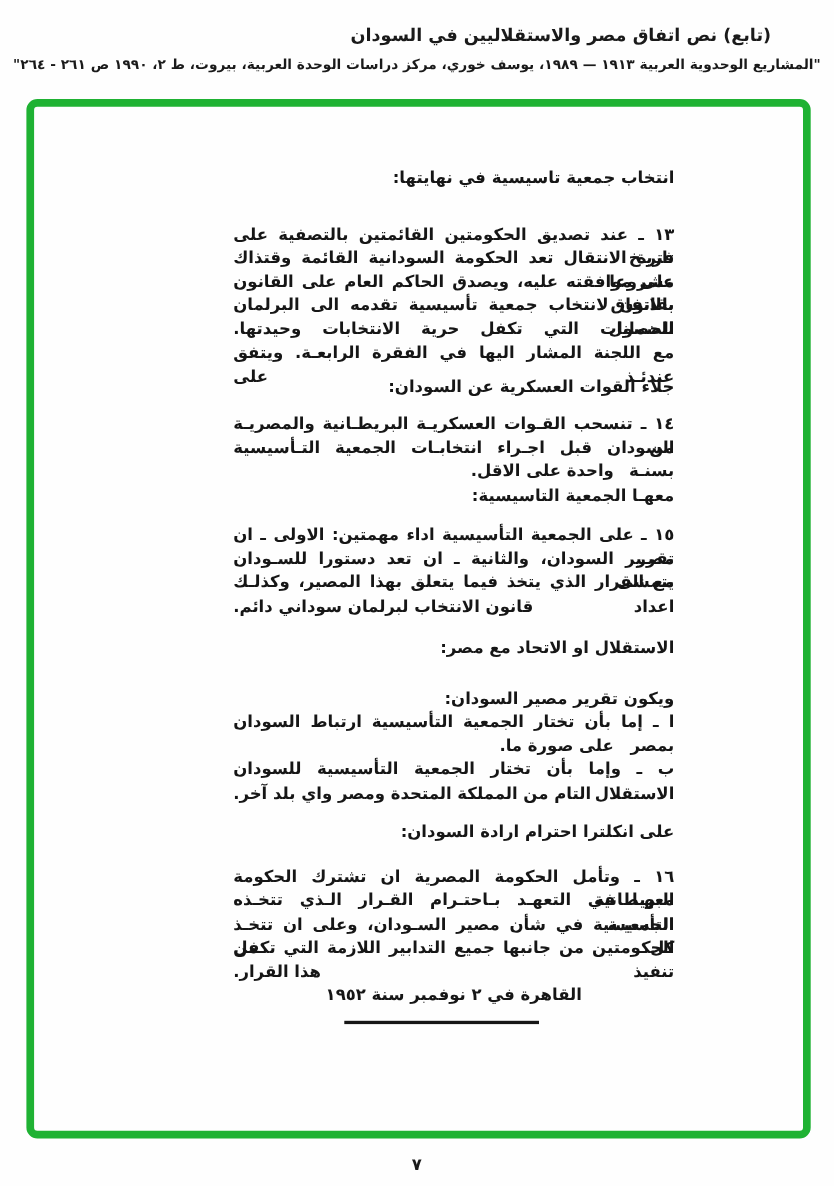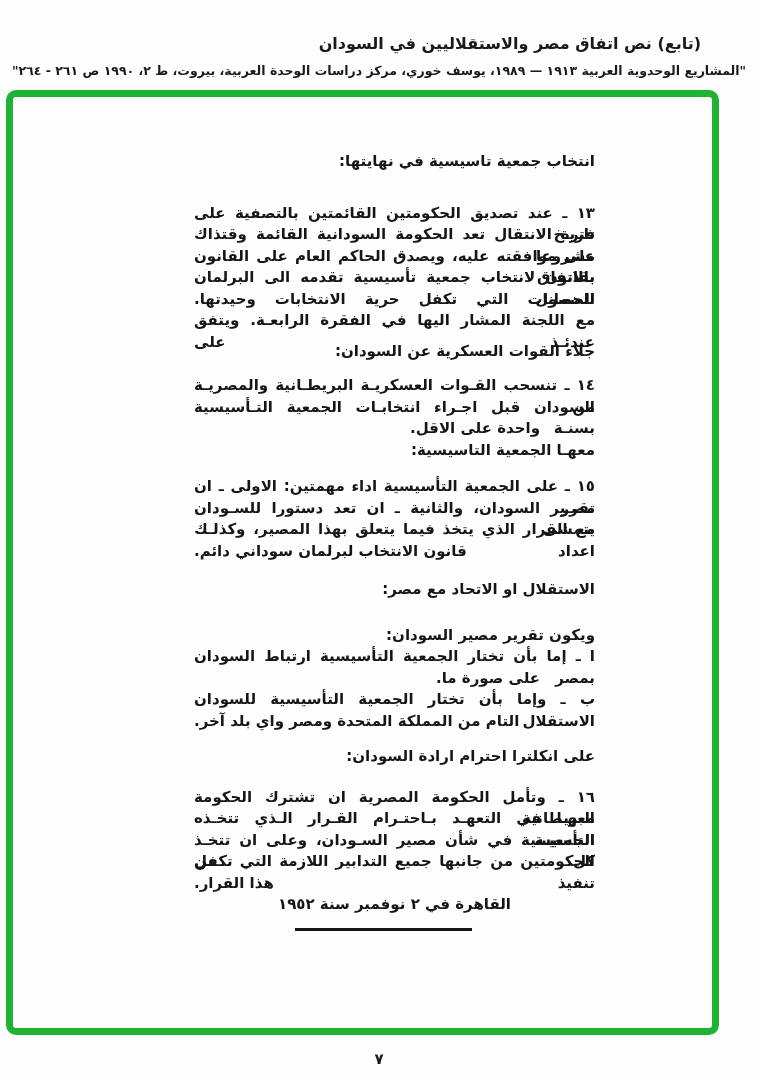--- a/index.html
+++ b/index.html
@@ -6,42 +6,42 @@
   body {
     width: 758px; height: 1078px;
     background: #fefefe;
     position: relative;
     font-family: "DejaVu Sans", sans-serif;
     color: #1a1a1a;
     overflow: hidden;
   }
 
   
-  .page-header { padding-top: 34px; }
+  .page-header { padding-top: 22px; }
   .hdr-title {
     direction: rtl;
     text-align: right;
     padding-right: 57px;
     font-size: 16px;
     font-weight: 700;
     letter-spacing: 0;
   }
   .hdr-source {
     direction: rtl;
     text-align: center;
     margin-top: 10px;
     font-size: 12.5px;
     font-weight: 700;
     white-space: nowrap;
   }
 
   
   .doc-frame {
     position: absolute;
-    left: 6px; top: 90px;
+    left: 24px; top: 90px;
     width: 713px; height: 945px;
     border: 7px solid #1fb233;
     border-radius: 10px;
     box-sizing: border-box;
     background: transparent;
   }
 
   
   .doc-content {
     direction: rtl;

